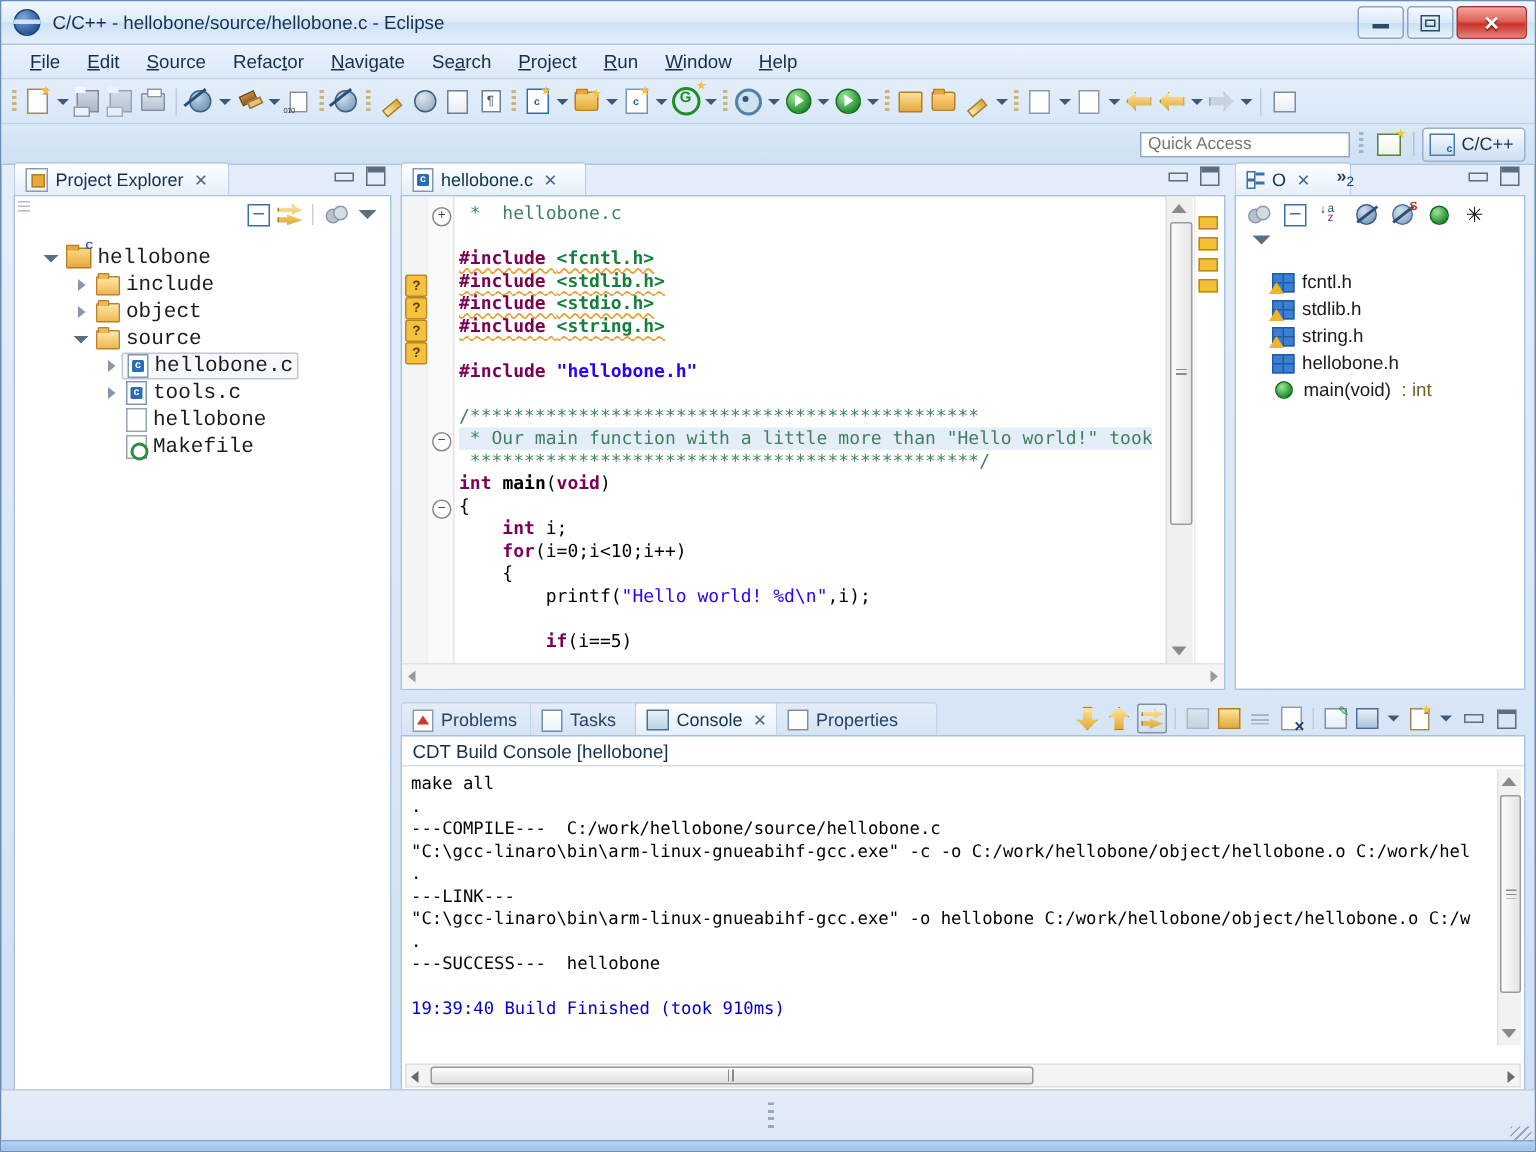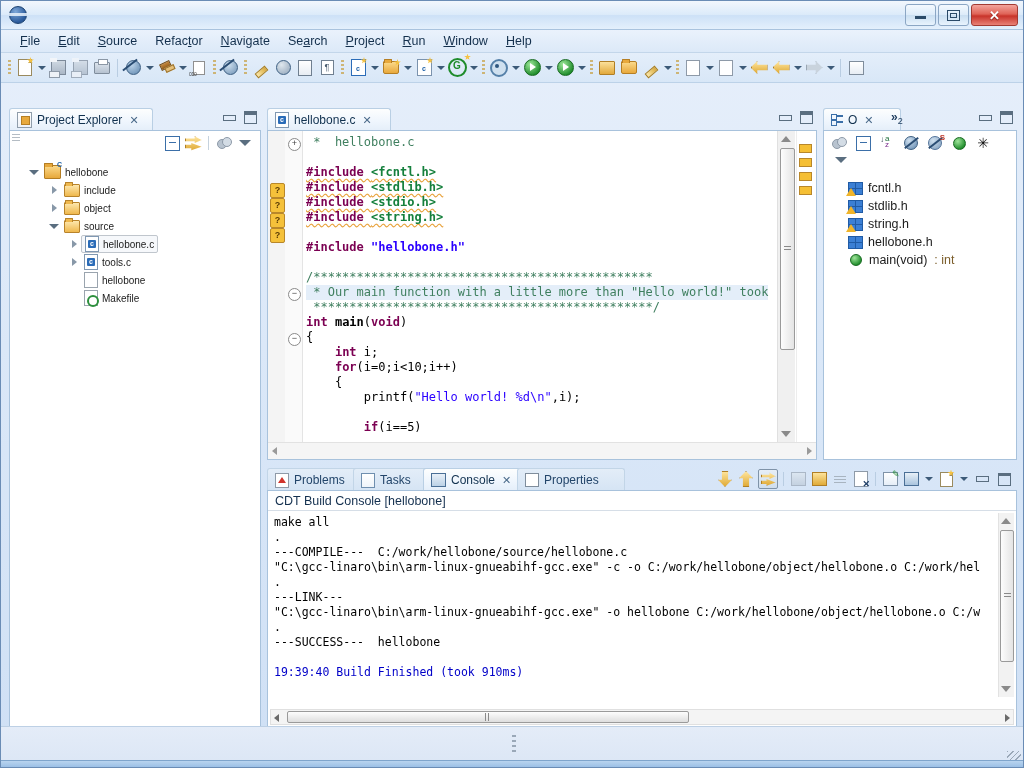--- a/index.html
+++ b/index.html
@@ -134,21 +134,21 @@
   .vtb{width:18px;height:18px;display:flex;align-items:center;justify-content:center;}
 
   
   .tree{padding:8px 0 0 0;font-size:12.5px;color:#1b1b1b;}
   .trow{height:18px;display:flex;align-items:center;gap:4px;white-space:nowrap;}
   .twist{width:12px;height:12px;display:flex;align-items:center;justify-content:center;}
   .twist.open:after{content:"";border-left:5px solid transparent;border-right:5px solid transparent;
     border-top:5px solid #5a6e80;}
   .twist.closed:after{content:"";border-top:4px solid transparent;border-bottom:4px solid transparent;
     border-left:5px solid #8898a8;}
-  .tlabel{font-size:10px;}
+  .tlabel{font-size:14px;font-family:Liberation Mono, monospace;}
   .tsel{background:#f6f8fb;border:1px solid #c0c6cd;border-radius:2px;padding:0 3px;margin-left:-3px;}
   .ic-proj{width:15px;height:12px;position:relative;background:linear-gradient(180deg,#fbd98a,#e7a83b);
     border:1px solid #b47d22;border-radius:1px;}
   .ic-proj:before{content:"";position:absolute;left:-1px;top:-3px;width:7px;height:3px;background:#e7a83b;
     border:1px solid #b47d22;border-bottom:none;border-radius:1px 1px 0 0;}
   .ic-proj:after{content:"C";position:absolute;right:-2px;top:-5px;font-size:7px;color:#1b5fa8;font-weight:bold;}
   .ic-fold{width:14px;height:11px;background:linear-gradient(180deg,#fde7ad,#efb84d);
     border:1px solid #b8832a;border-radius:1px;position:relative;}
   .ic-fold:before{content:"";position:absolute;left:0;top:-3px;width:6px;height:3px;background:#efb84d;
     border:1px solid #b8832a;border-bottom:none;border-radius:1px 1px 0 0;}
@@ -226,20 +226,21 @@
   .sb-strip{position:absolute;left:0;right:0;bottom:0;height:6px;
     background:linear-gradient(180deg,#b9d4ef,#9cc0e6);border-top:1px solid #7fa5cc;}
 </style>
 </head>
 <body>
 
 <div class="app">
 
   <div class="titlebar">
     <div class="title-icon"></div>
+    <div class="title-text">C/C++ - hellobone/source/hellobone.c - Eclipse</div>
     <div class="wbtns">
       <div class="wbtn">
           <div class="min-g"></div>
         </div>
       <div class="wbtn">
           <div class="max-g"></div>
         </div>
       <div class="wbtn close">
           <span class="glyph">✕</span>
         </div>
@@ -371,20 +372,36 @@
     <div class="tb-btn">
         <div style="width:15px;height:11px;background:#c9d3dd;border:1px solid #9aa7b4;clip-path:polygon(0 28%,60% 28%,60% 0,100% 50%,60% 100%,60% 72%,0 72%)"></div>
       </div>
     <div class="tb-arrow"></div>
     <div class="tb-sep"></div>
     <div class="tb-btn">
         <div style="width:13px;height:12px;border:1px solid #7f8d9c;background:linear-gradient(180deg,#fff,#e7edf4)"></div>
       </div>
   </div>
 
+  <div class="qa-row">
+    <input class="qa-input" placeholder="Quick Access" style="">
+    <div class="qa-dots"></div>
+    <div class="persp-new">
+      <div style="width:14px;height:13px;border:1px solid #5d7f3f;background:linear-gradient(180deg,#fff,#eef5e6);position:relative">
+        <div class="i-star" style="right:-4px;top:-4px"></div>
+        </div>
+    </div>
+    <div class="persp-sep"></div>
+    <div class="persp-btn">
+      <span style="width:15px;height:13px;display:inline-block;border:1px solid #4a79ad;background:linear-gradient(180deg,#f3f8fd,#cddff0);position:relative">
+        <span style="position:absolute;right:1px;bottom:0;font-size:7px;color:#1b5fa8;font-weight:bold">c</span>
+      </span>
+      <span>C/C++</span>
+    </div>
+  </div>
 
   <div class="body-area">
 
     <div class="part" style="left:8px;top:2px;width:252px;height:620px;background:transparent;">
       <div class="part-tabs" style="background:transparent">
         <div class="tab" style="width:128px">
           <span style="width:13px;height:14px;display:inline-block;background:linear-gradient(180deg,#fff,#eef2f7);border:1px solid #8f9dab;position:relative">
             <span style="position:absolute;left:3px;top:3px;width:7px;height:7px;background:#e8a93c;border:1px solid #b67f24"></span>
           </span>
           <span>Project Explorer</span>

